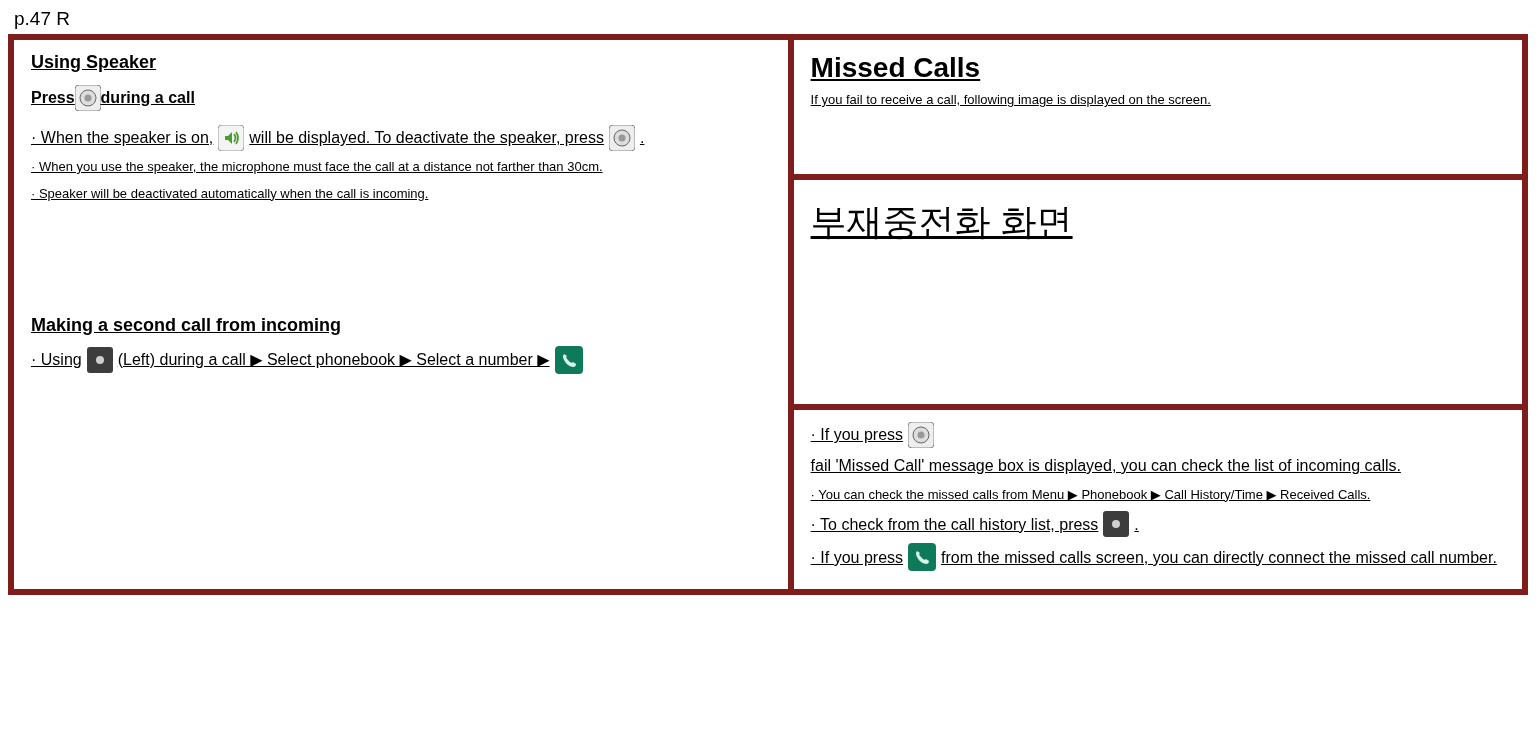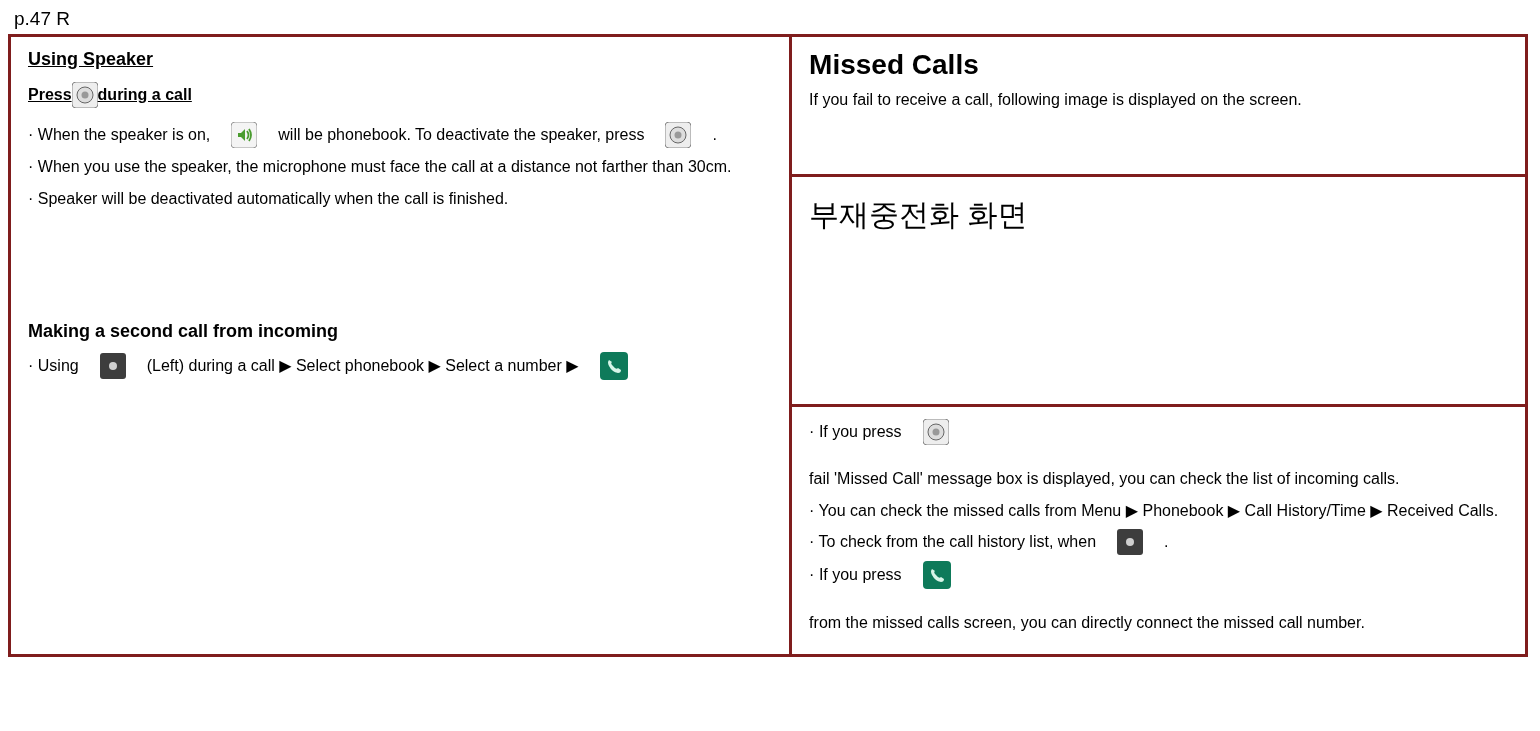--- a/index.html
+++ b/index.html
@@ -1,30 +1,30 @@
 <!DOCTYPE html>
 <html><head>
 <meta charset="utf-8">
 <style>
   * { margin: 0; padding: 0; box-sizing: border-box; }
   body { font-family: Arial, sans-serif; font-size: 16px; background: #fff; color: #000; padding: 8px; }
   .page-num { font-size: 19px; margin-bottom: 4px; padding-left: 6px; }
   .layout { width: 1520px; border-collapse: collapse; }
-  .layout td { border: 3px solid #7f1d1d; vertical-align: top; padding: 12px 17px; }
+  .layout td { border: 6px solid #7f1d1d; vertical-align: top; padding: 12px 17px; text-decoration: underline; }
   .col-left { width: 760px; border-bottom: none; }
   .col-right-top { width: 716px; height: 140px; }
   .col-right-mid { height: 230px; }
   .col-right-bot { border-bottom: none; }
   .h-und { font-weight: bold; text-decoration: underline; font-size: 18px; margin-bottom: 12px; }
   .h-und-line { font-weight: bold; text-decoration: underline; font-size: 16px; margin-bottom: 14px; display: flex; align-items: center; flex-wrap: wrap; }
   .h-bold { font-weight: bold; font-size: 18px; margin-top: 110px; margin-bottom: 10px; }
   .h-big { font-weight: bold; font-size: 28px; margin-bottom: 6px; }
-  .line { font-size: 16px; line-height: 1.6; margin-bottom: 6px; display: block; }
-  .line-flex { font-size: 16px; line-height: 1.6; margin-bottom: 6px; display: flex; align-items: center; flex-wrap: wrap; gap: 21px; }
-  .ko { font-family: "Malgun Gothic", "Apple SD Gothic Neo", sans-serif; font-size: 30px; padding-top: 6px; }
+  .line { font-size: 13px; line-height: 1.6; margin-bottom: 6px; display: block; }
+  .line-flex { font-size: 16px; line-height: 1.6; margin-bottom: 6px; display: flex; align-items: center; flex-wrap: wrap; gap: 5px; }
+  .ko { font-family: "Malgun Gothic", "Apple SD Gothic Neo", sans-serif; font-size: 36px; padding-top: 6px; }
   .icon { display: inline-flex; align-items: center; justify-content: center; vertical-align: middle; }
   .icon svg { display: block; }
 </style>
 </head>
 <body>
 
 <div class="page-num">p.47 R</div>
 
 <table class="layout">
 <tbody>
@@ -48,33 +48,33 @@
   <div class="line-flex">
     <span>· When the speaker is on, </span>
     <span class="icon">
       <svg width="26" height="26">
                 <rect x="0" y="0" width="26" height="26" rx="4" fill="#f4f4f4" stroke="#999"></rect>
                 <path d="M7 11 L10 11 L14 7 L14 19 L10 15 L7 15 Z" fill="#4a9c2f"></path>
                 <path d="M16 9 Q19 13 16 17" stroke="#4a9c2f" stroke-width="1.8" fill="none"></path>
                 <path d="M18 7 Q22 13 18 19" stroke="#4a9c2f" stroke-width="1.8" fill="none"></path>
               </svg>
     </span>
-    <span> will be phonebook. To deactivate the speaker, press </span>
+    <span> will be displayed. To deactivate the speaker, press </span>
     <span class="icon">
       <svg width="26" height="26">
                 <rect x="0" y="0" width="26" height="26" rx="4" fill="#eeeeee" stroke="#888"></rect>
                 <circle cx="13" cy="13" r="8" fill="#ddd" stroke="#666"></circle>
                 <circle cx="13" cy="13" r="3.5" fill="#999"></circle>
               </svg>
     </span>
     <span>.</span>
   </div>
 
   <div class="line">· When you use the speaker, the microphone must face the call at a distance not farther than 30cm.</div>
-  <div class="line">· Speaker will be deactivated automatically when the call is finished.</div>
+  <div class="line">· Speaker will be deactivated automatically when the call is incoming.</div>
 
   <div class="h-bold">Making a second call from incoming</div>
 
   <div class="line-flex">
     <span>· Using </span>
     <span class="icon">
       <svg width="26" height="26">
                 <rect x="0" y="0" width="26" height="26" rx="3" fill="#3d3d3d"></rect>
                 <circle cx="13" cy="13" r="4" fill="#cfcfcf"></circle>
               </svg>
@@ -110,21 +110,21 @@
                 <circle cx="13" cy="13" r="8" fill="#ddd" stroke="#666"></circle>
                 <circle cx="13" cy="13" r="3.5" fill="#999"></circle>
               </svg>
     </span>
     <span> fail 'Missed Call' message box is displayed, you can check the list of incoming calls.</span>
   </div>
 
   <div class="line">· You can check the missed calls from Menu ▶ Phonebook ▶ Call History/Time ▶ Received Calls.</div>
 
   <div class="line-flex">
-    <span>· To check from the call history list, when </span>
+    <span>· To check from the call history list, press </span>
     <span class="icon">
       <svg width="26" height="26">
                 <rect x="0" y="0" width="26" height="26" rx="3" fill="#3d3d3d"></rect>
                 <circle cx="13" cy="13" r="4" fill="#cfcfcf"></circle>
               </svg>
     </span>
     <span>.</span>
   </div>
 
   <div class="line-flex">

